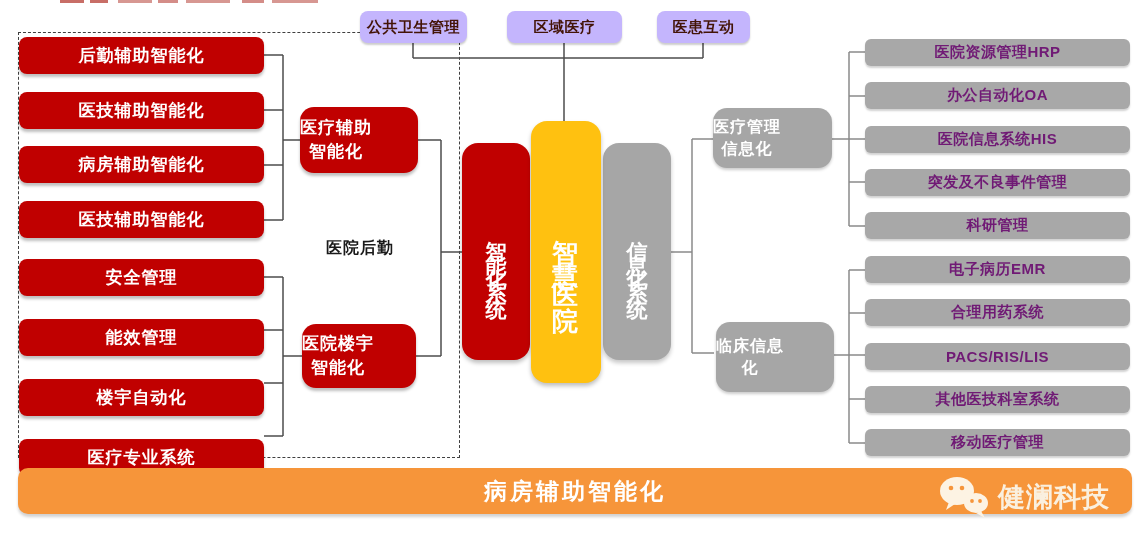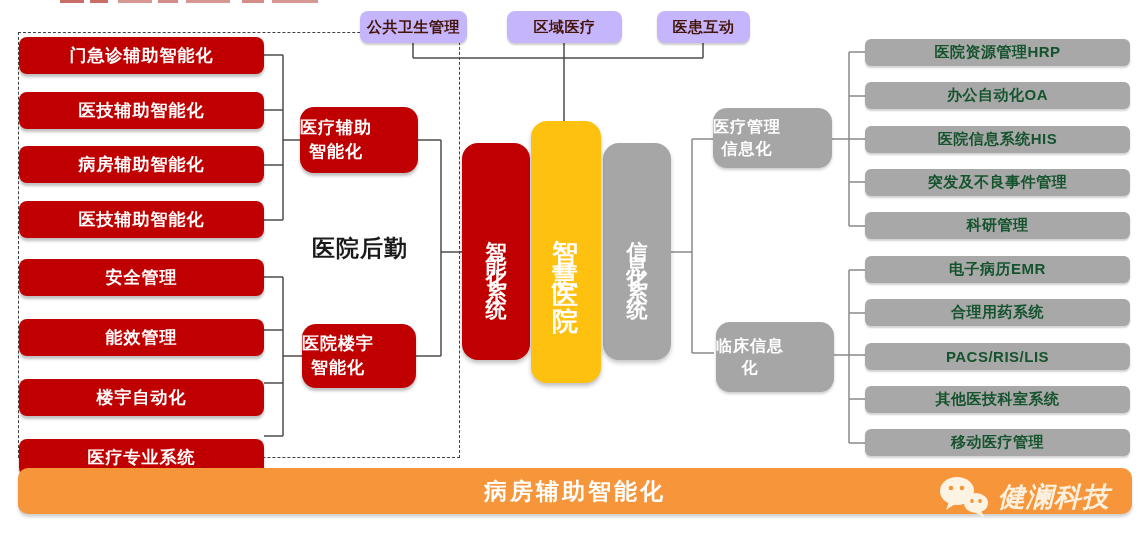--- a/index.html
+++ b/index.html
@@ -20,42 +20,42 @@
   .rbox{height:37px;border-radius:8px;background:#C00000;color:#fff;display:flex;align-items:center;justify-content:center;
         font-size:17px;letter-spacing:1px;box-shadow:0 3px 3px rgba(0,0,0,.25);}
   
   .rhub{background:#C00000;border-radius:14px;box-shadow:0 3px 3px rgba(0,0,0,.25);font-size:17px;line-height:1.4;letter-spacing:1px;}
   .rhub span{display:block;width:72px;}
   
   .ghub{background:#A6A6A6;border-radius:14px;box-shadow:0 2px 3px rgba(0,0,0,.2);font-size:16px;line-height:1.4;letter-spacing:1px;}
   .ghub span{display:block;width:68px;}
   
   .glist{display:flex;flex-direction:column;gap:16.3px;z-index:2;}
-  .gbox{height:27px;border-radius:6px;background:#A8A8A8;color:#14532d;display:flex;align-items:center;justify-content:center;
+  .gbox{height:27px;border-radius:6px;background:#A8A8A8;color:#701a75;display:flex;align-items:center;justify-content:center;
         font-size:15px;letter-spacing:.5px;box-shadow:0 2px 2px rgba(0,0,0,.18);}
   
   .ytab{background:#c4b5fd;border-radius:8px;color:#431407;font-size:15px;letter-spacing:.5px;
         display:flex;align-items:center;justify-content:center;z-index:2;box-shadow:0 2px 2px rgba(0,0,0,.2);}
   
   .pillar{z-index:2;display:flex;align-items:center;justify-content:center;}
   .pillar .vtext{writing-mode:vertical-rl;text-orientation:upright;color:#fff;}
   #pillar-intelligent,#pillar-information{border-radius:16px;}
   #pillar-intelligent{background:#C00000;box-shadow:0 3px 4px rgba(0,0,0,.25);}
   #pillar-smart{background:#FFC110;border-radius:16px;box-shadow:0 3px 4px rgba(0,0,0,.25);z-index:3;}
   #pillar-information{background:#A6A6A6;box-shadow:0 3px 4px rgba(0,0,0,.22);}
   .v21{font-size:21px;letter-spacing:14px;padding-top:14px;}
   .v26{font-size:26px;letter-spacing:22px;padding-top:22px;}
   
-  #section-label{left:300px;top:234px;width:120px;height:28px;color:#1a1a1a;font-size:23px;letter-spacing:1px;z-index:2;
+  #section-label{left:300px;top:234px;width:120px;height:28px;color:#1a1a1a;font-size:16px;letter-spacing:1px;z-index:2;
                  display:flex;align-items:center;justify-content:center;font-weight:bold;}
   
   #footer-bar{left:18px;top:468px;width:1114px;height:46px;background:#F6953A;border-radius:10px;z-index:2;
               box-shadow:0 3px 3px rgba(0,0,0,.18);display:flex;align-items:center;justify-content:center;}
   #footer-label{color:#ffffff;font-size:23px;letter-spacing:3px;}
-  #brand{position:absolute;right:22px;top:0;height:57px;display:flex;align-items:center;gap:8px;font-style:italic;}
+  #brand{position:absolute;right:22px;top:0;height:57px;display:flex;align-items:center;gap:8px;}
   #brand-name{color:#faf0df;font-size:27px;font-weight:bold;letter-spacing:1px;}
   
   .remnant{top:0;height:3px;background:#b03026;opacity:.7;z-index:3;}
 </style>
 </head>
 <body>
 
 <div id="canvas">
 
   <div class="abs remnant" style="left:60px;width:24px;"></div>
@@ -80,21 +80,21 @@
       <path d="M832,139 L865,139 M849,52 L849,226 M849,52 L865,52 M849,96 L865,96 M849,182 L865,182 M849,226 L865,226"></path>
       <path d="M832,355 L865,355 M849,270 L849,443 M849,270 L865,270 M849,313 L865,313 M849,399 L865,399 M849,443 L865,443"></path>
     </g>
   </svg>
 
   <div class="abs ytab" style="left:360px;top:11px;width:107px;height:32px;">公共卫生管理</div>
   <div class="abs ytab" style="left:507px;top:11px;width:115px;height:32px;">区域医疗</div>
   <div class="abs ytab" style="left:657px;top:11px;width:93px;height:32px;">医患互动</div>
 
   <div class="abs rlist g1" style="left:19px;top:37px;width:245px;">
-      <div class="rbox">门急诊辅助智能化</div>
+      <div class="rbox">后勤辅助智能化</div>
       <div class="rbox">医技辅助智能化</div>
       <div class="rbox">病房辅助智能化</div>
       <div class="rbox">医技辅助智能化</div>
     </div>
 
   <div class="abs" id="section-label">医院后勤</div>
 
   <div class="abs rlist g2" style="left:19px;top:259px;width:245px;">
       <div class="rbox">安全管理</div>
       <div class="rbox">能效管理</div>

